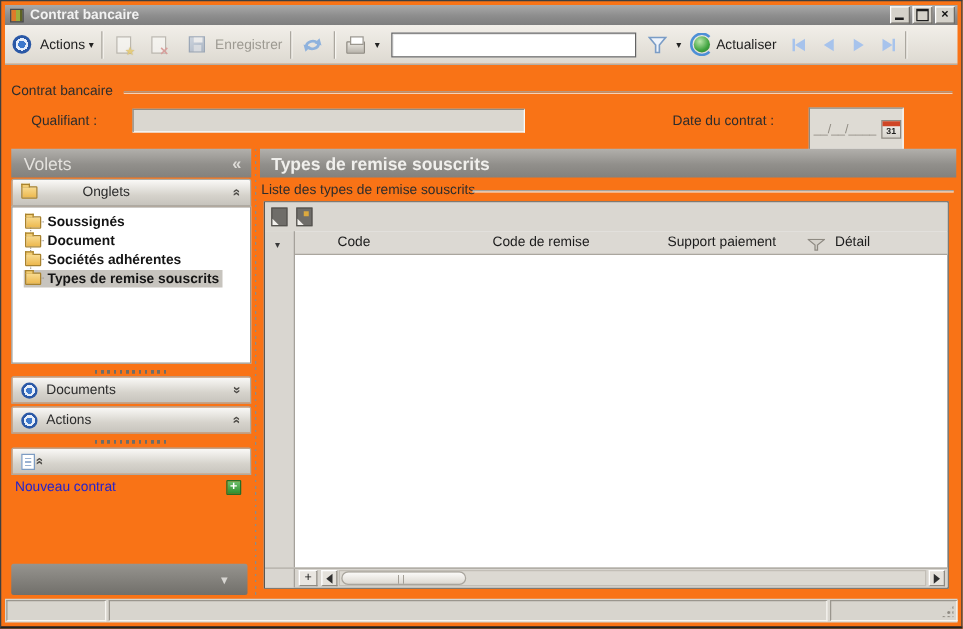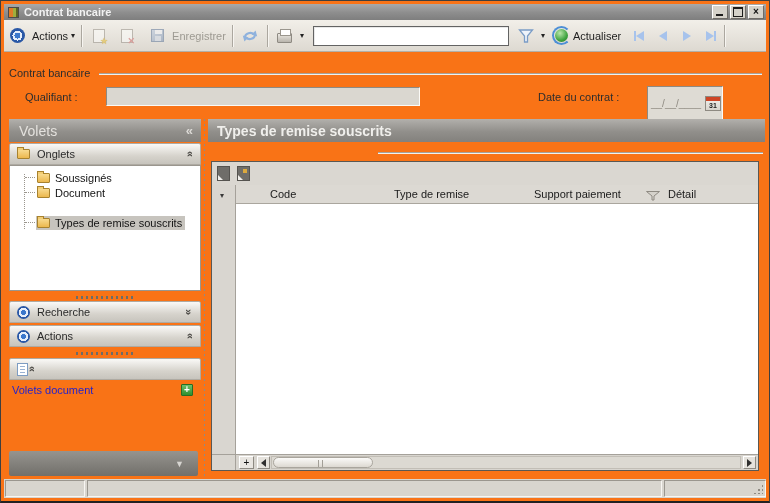--- a/index.html
+++ b/index.html
@@ -76,21 +76,21 @@
   .dchev{font-size:11px;font-weight:bold;color:#4e4c48;display:inline-block;line-height:10px;}
   .rot-up{transform:rotate(-90deg);}
   .rot-down{transform:rotate(90deg);}
   .folder{width:13px;height:10px;background:linear-gradient(#f8da8e,#ecb84e);border:1px solid #a8822e;border-radius:1px;position:relative;flex:0 0 auto;}
   .folder::before{content:"";position:absolute;left:-1px;top:-3px;width:5px;height:2px;background:#f2cd74;border:1px solid #a8822e;border-bottom:none;}
   .doc-icon{width:11px;height:13px;background:#fff;border:1px solid #7d9cc2;position:relative;flex:0 0 auto;}
   .doc-icon::after{content:"";position:absolute;left:2px;top:2px;right:2px;height:8px;
     background:repeating-linear-gradient(180deg,#9ab2d2 0 1px,transparent 1px 3px);}
   .tree{position:absolute;left:0;top:46px;right:0;height:126px;background:#fff;border:1px solid #9a968e;}
   .tree-guide{position:absolute;left:14px;top:8px;height:55px;border-left:1px dotted #9a968e;}
-  .tree-row{position:absolute;left:0;right:2px;height:15px;display:flex;align-items:center;padding-left:26px;cursor:default;}
+  .tree-row{position:absolute;left:0;right:2px;height:15px;display:flex;align-items:center;padding-left:9px;cursor:default;font-weight:bold;}
   .tree-row::before{content:"";position:absolute;left:15px;top:7px;width:10px;border-top:1px dotted #9a968e;}
   .row-inner{display:flex;align-items:center;gap:5px;padding:1px 3px 1px 1px;}
   .tree-row.selected .row-inner{background:#c7c4be;}
   .tree-label{font-size:11px;color:#141414;white-space:nowrap;}
   .hsplit{position:absolute;left:0;right:0;height:8px;display:flex;align-items:center;justify-content:center;}
   .hsplit::after{content:"";width:58px;height:3px;
     background:repeating-linear-gradient(90deg,#6e6c67 0 2px,transparent 2px 5px);}
   .target-sm{width:13px;height:13px;border-radius:50%;flex:0 0 auto;
     background:radial-gradient(circle at 50% 50%,#3c78cc 0 2.5px,#e6eefa 2.5px 4.5px,#2a58a6 4.5px);}
   .newdoc-row{position:absolute;left:3px;right:8px;top:263px;height:16px;display:flex;align-items:center;}
@@ -225,95 +225,102 @@
     <span class="date-mask">__/__/____</span>
     <span class="cal-btn">31</span>
   </div>
 
   <div class="sidebar">
     <div class="volets-hdr dark-hdr">
       <span class="volets-title">Volets</span>
       <span class="collapse-glyph">«</span>
     </div>
 
-    <div class="sect-hdr" style="top:24px;">
+    <div class="sect-hdr" style="top:24px;gap:29px;">
       <span class="folder"></span>
       <span class="sect-label">Onglets</span>
       <span class="dchev rot-up">»</span>
     </div>
 
     <div class="tree">
       <div class="tree-guide"></div>
       <div class="tree-row" style="top:4px;">
         <span class="row-inner">
             <span class="folder"></span>
         <span class="tree-label">Soussignés</span>
           </span>
       </div>
       <div class="tree-row" style="top:19px;">
         <span class="row-inner">
             <span class="folder"></span>
         <span class="tree-label">Document</span>
           </span>
       </div>
+      <div class="tree-row" style="top:34px;">
+        <span class="row-inner">
+            <span class="folder"></span>
+        <span class="tree-label">Sociétés adhérentes</span>
+          </span>
+      </div>
       <div class="tree-row selected" style="top:49px;">
         <span class="row-inner">
             <span class="folder"></span>
         <span class="tree-label">Types de remise souscrits</span>
           </span>
       </div>
     </div>
 
     <div class="hsplit" style="top:174px;"></div>
 
     <div class="sect-hdr" style="top:182px;">
       <span class="target-sm"></span>
-      <span class="sect-label">Recherche</span>
+      <span class="sect-label">Documents</span>
       <span class="dchev rot-down">»</span>
     </div>
 
     <div class="sect-hdr" style="top:206px;">
       <span class="target-sm"></span>
       <span class="sect-label">Actions</span>
       <span class="dchev rot-up">»</span>
     </div>
 
     <div class="hsplit" style="top:230px;"></div>
 
     <div class="sect-hdr" style="top:239px;">
       <span class="doc-icon"></span>
       <span class="dchev rot-up">»</span>
     </div>
 
     <div class="newdoc-row">
-      <span class="link">Volets document</span>
+      <span class="link">Nouveau contrat</span>
       <span class="plus-btn">+</span>
     </div>
 
     <div class="side-bottom">
       <span class="arr">▼</span>
     </div>
   </div>
 
   <div class="vsplit"></div>
 
   <div class="main">
     <div class="main-hdr dark-hdr">
       <span class="main-title">Types de remise souscrits</span>
     </div>
+    <div class="grp-label" style="left:1px;top:27px;position:absolute;">Liste des types de remise souscrits</div>
     <div class="etched" style="left:170px;right:3px;top:33px;position:absolute;"></div>
 
     <div class="grid">
       <div class="grid-toolbar">
         <span class="gpage"></span>
         <span class="gpage marked"></span>
       </div>
       <div class="grid-header">
         <span class="col-label" style="left:58px;">Code</span>
-        <span class="col-label" style="left:182px;">Type de remise</span>
+        <span class="col-label" style="left:182px;">Code de remise</span>
         <span class="col-label" style="left:322px;">Support paiement</span>
         <svg class="hdr-funnel" style="left:434px;" width="14" height="10" viewBox="0 0 14 10">
           <polygon points="0.5,0.5 13.5,0.5 8,5 8,9 6,9 6,5" fill="#d5d2cb" stroke="#8e8a82"></polygon>
         </svg>
         <span class="col-label" style="left:456px;">Détail</span>
       </div>
       <span class="row-sel">▾</span>
       <div class="indicator-col"></div>
 
       <div class="grid-bottom">

